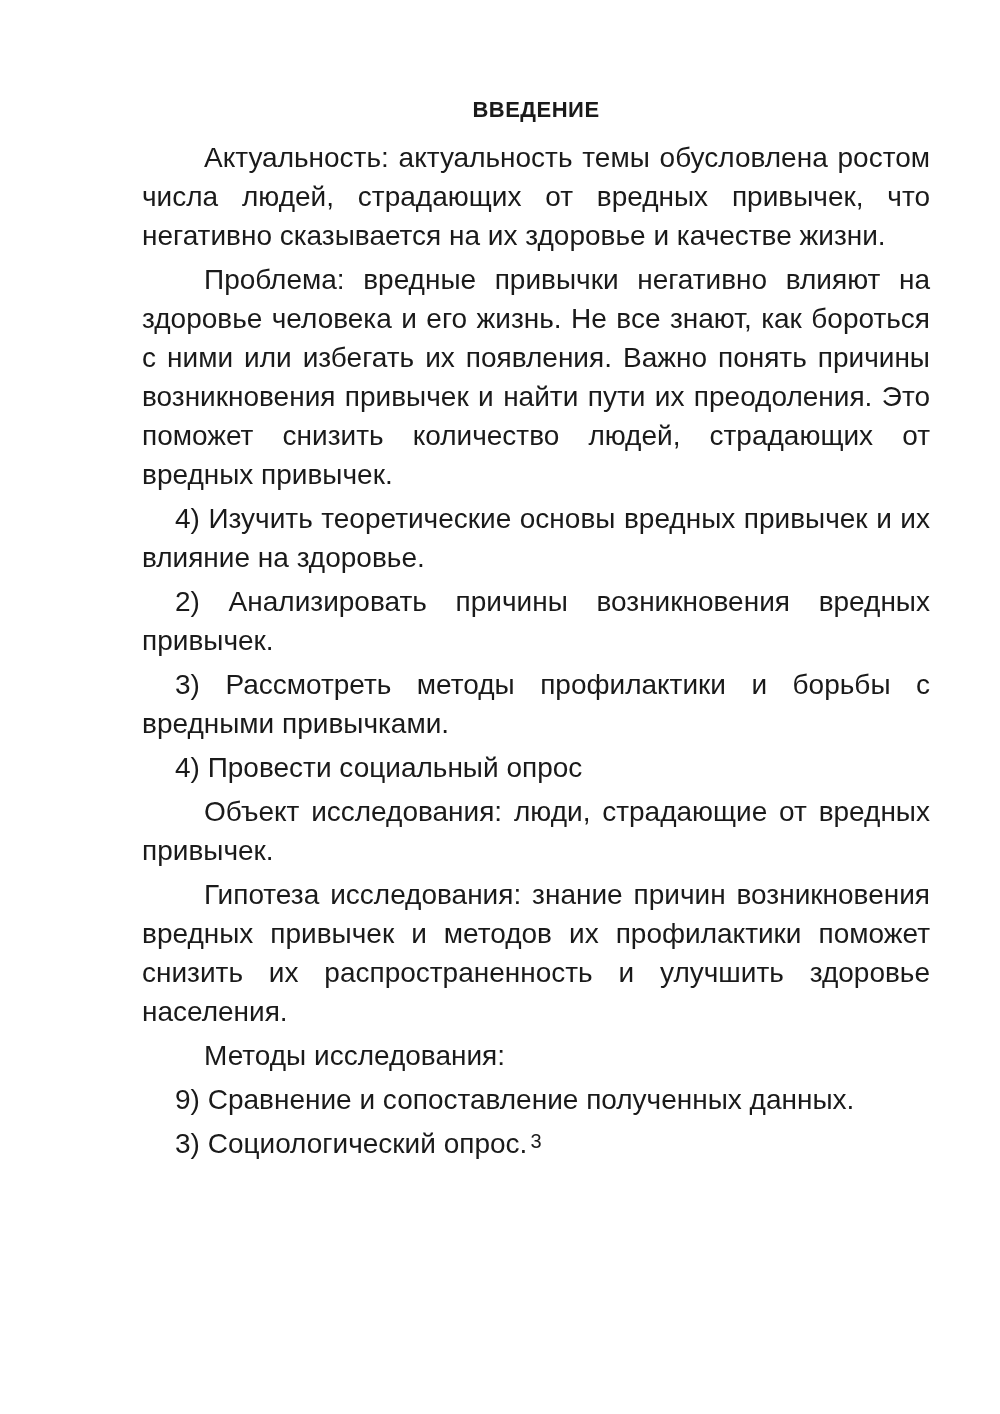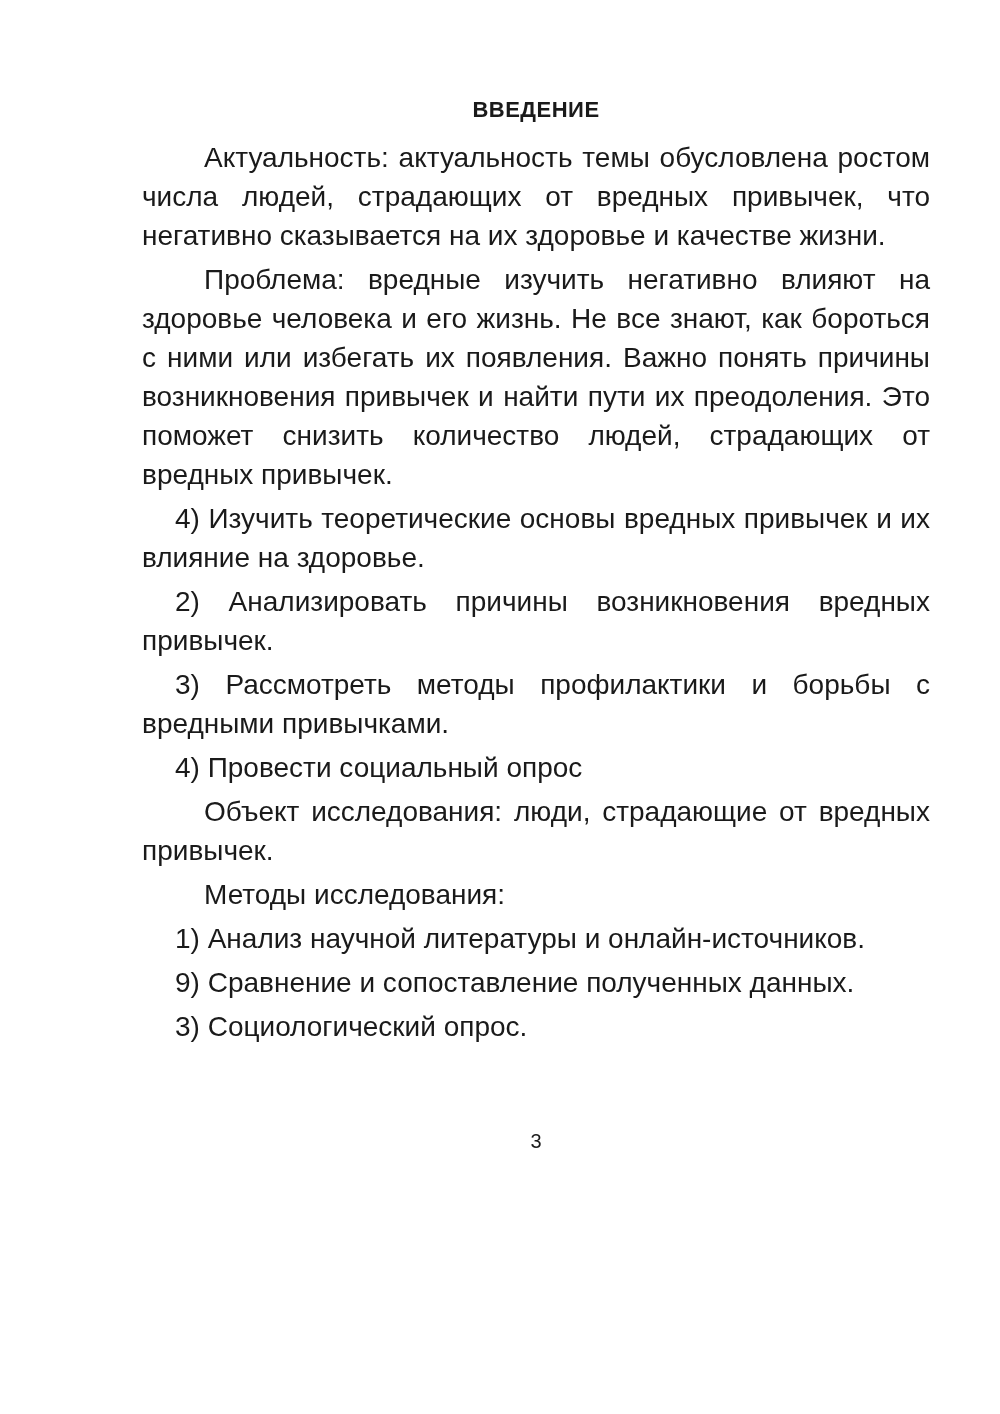--- a/index.html
+++ b/index.html
@@ -50,28 +50,28 @@
   }
 </style>
 </head>
 <body>
 
 <div class="page">
   <h1 class="doc-title">ВВЕДЕНИЕ</h1>
 
   <div class="doc-body">
       <p class="paragraph">Актуальность: актуальность темы обусловлена ростом числа людей, страдающих от вредных привычек, что негативно сказывается на их здоровье и качестве жизни.</p>
-      <p class="paragraph">Проблема: вредные изучить негативно влияют на здоровье человека и его жизнь. Не все знают, как бороться с ними или избегать их появления. Важно понять причины возникновения привычек и найти пути их преодоления. Это поможет снизить количество людей, страдающих от вредных привычек.</p>
+      <p class="paragraph">Проблема: вредные привычки негативно влияют на здоровье человека и его жизнь. Не все знают, как бороться с ними или избегать их появления. Важно понять причины возникновения привычек и найти пути их преодоления. Это поможет снизить количество людей, страдающих от вредных привычек.</p>
       <p class="list-item">4) Изучить теоретические основы вредных привычек и их влияние на здоровье.</p>
       <p class="list-item">2) Анализировать причины возникновения вредных привычек.</p>
       <p class="list-item">3) Рассмотреть методы профилактики и борьбы с вредными привычками.</p>
       <p class="list-item">4) Провести социальный опрос</p>
       <p class="paragraph">Объект исследования: люди, страдающие от вредных привычек.</p>
+      <p class="paragraph">Гипотеза исследования: знание причин возникновения вредных привычек и методов их профилактики поможет снизить их распространенность и улучшить здоровье населения.</p>
       <p class="paragraph">Методы исследования:</p>
-      <p class="list-item">1) Анализ научной литературы и онлайн-источников.</p>
       <p class="list-item">9) Сравнение и сопоставление полученных данных.</p>
       <p class="list-item">3) Социологический опрос.</p>
     </div>
 
   <div class="page-footer">
     <span>3</span>
   </div>
 </div>
 
 </body></html>

